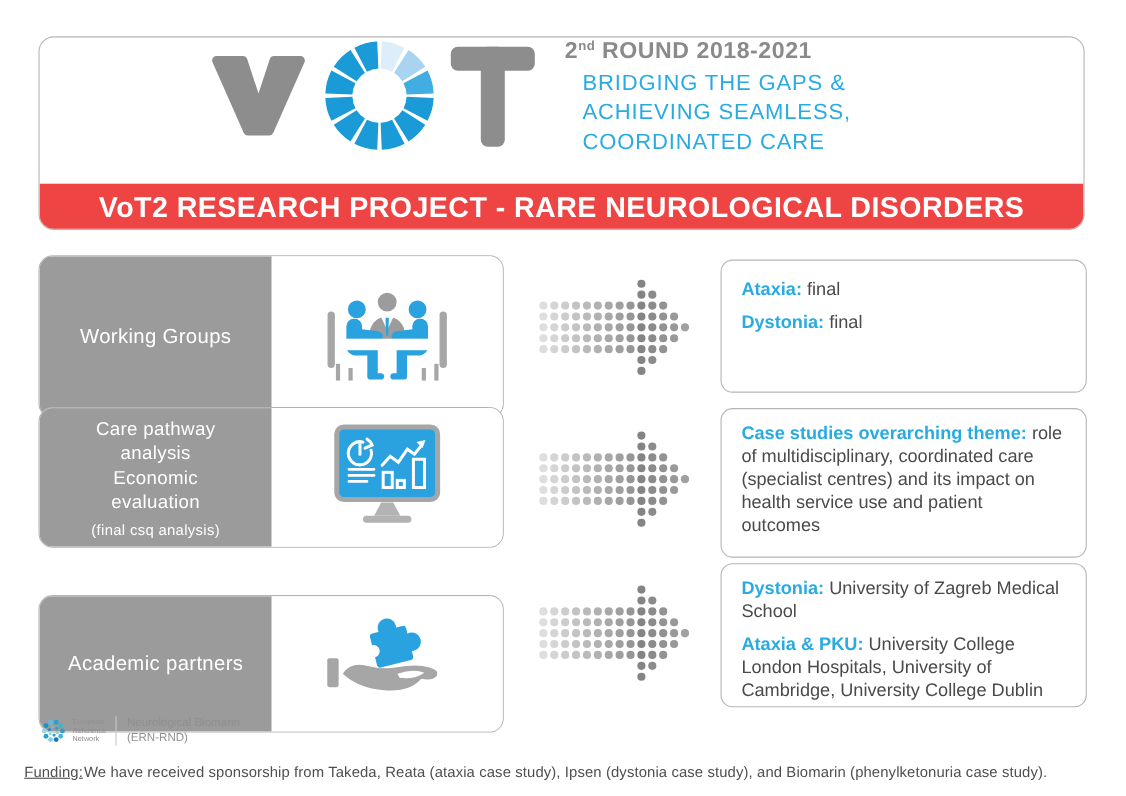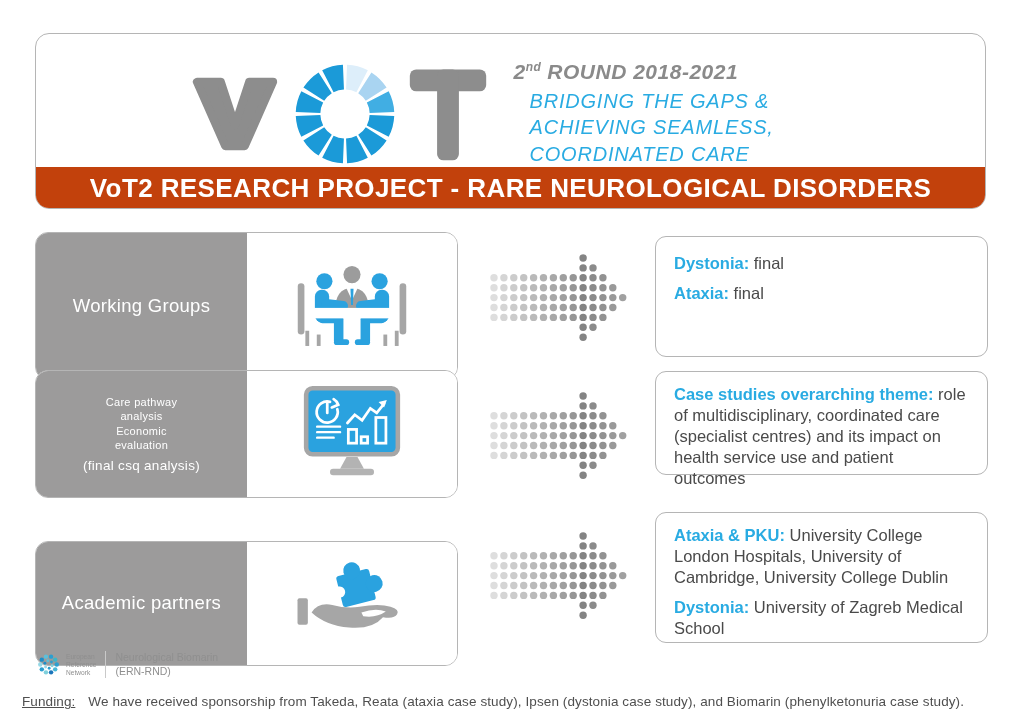--- a/index.html
+++ b/index.html
@@ -2,29 +2,29 @@
 <html><head>
 <meta charset="utf-8">
 <style>
   html,body{margin:0;padding:0;background:#fff;}
   .canvas{position:relative;width:1024px;height:724px;background:#fff;overflow:hidden;
           font-family:"Liberation Sans",sans-serif;color:#4a4a4a;}
   
   .header-box{position:absolute;left:35px;top:33px;width:951px;height:176px;
               border:1.5px solid #b5b5b5;border-radius:14px;overflow:hidden;background:#fff;
               box-sizing:border-box;}
-  .logo-area{height:133px;display:flex;align-items:flex-end;justify-content:center;font-style:italic;}
+  .logo-area{height:133px;display:flex;align-items:flex-start;justify-content:center;}
   .logo-group{display:flex;align-items:center;gap:10px;}
   .round-block{margin-left:26px;width:320px;}
   .round-line{font-size:21px;font-weight:bold;color:#8a8a8a;letter-spacing:.5px;}
   .round-line sup{font-size:12px;}
   .round-rest{margin-left:6px;}
   .tagline{margin-top:4px;font-size:20px;color:#29abe2;letter-spacing:.8px;line-height:1.32;
            white-space:pre-line;font-weight:500;margin-left:16px;}
-  .banner{height:43px;background:#c2410c;display:flex;align-items:center;justify-content:center;}
+  .banner{height:43px;background:#ef4444;display:flex;align-items:center;justify-content:center;}
   .banner-text{color:#fff;font-size:26px;font-weight:bold;letter-spacing:.4px;}
   
   .row-block{position:absolute;left:35px;width:423px;border:1.5px solid #b5b5b5;border-radius:13px;
              overflow:hidden;display:flex;background:#fff;box-sizing:border-box;}
   .row-label{width:211px;background:#9c9b9b;color:#fff;display:flex;flex-direction:column;
              align-items:center;justify-content:center;text-align:center;padding:0 12px;box-sizing:border-box;}
   .row-label .lbl{font-size:18.5px;line-height:1.3;white-space:pre-line;letter-spacing:.3px;}
   .row-label .sub{font-size:13.5px;margin-top:6px;letter-spacing:.3px;}
   .row-label .sub:empty{display:none;}
   .row-icon{flex:1;display:flex;align-items:center;justify-content:center;background:#fff;}
@@ -36,21 +36,21 @@
   .info-box .para{margin:0 0 9px 0;font-size:16.5px;line-height:1.28;color:#4a4a4a;}
   .info-box .para:last-child{margin-bottom:0;}
   .info-box .cy{color:#29abe2;font-weight:bold;}
   
   .ern{position:absolute;left:36px;top:651px;display:flex;align-items:center;}
   .ern-caption{margin-left:5px;font-size:6.6px;line-height:1.2;color:#8f8f8f;white-space:pre-line;}
   .ern-divider{width:1px;height:27px;background:#c9c9c9;margin:0 9px;}
   .ern-name{font-size:10.5px;line-height:1.3;color:#8f8f8f;}
   .funding{position:absolute;left:22px;top:694px;width:992px;font-size:13.5px;color:#4f4f4f;
            letter-spacing:.1px;}
-  .funding-label{text-decoration:underline;margin-right:13px;text-align:right;}
+  .funding-label{text-decoration:underline;margin-right:1px;text-align:right;}
 </style>
 </head>
 <body>
 
 <div class="canvas">
 
   <div class="header-box">
     <div class="logo-area">
       <div class="logo-group">
         <svg width="94" height="98" viewBox="0 0 126 106">
@@ -197,28 +197,28 @@
         <circle cx="114.9" cy="55.5" r="3.7" fill="rgb(146,146,146)"></circle>
         <circle cx="114.9" cy="65.4" r="3.7" fill="rgb(146,146,146)"></circle>
         <circle cx="124.8" cy="35.7" r="3.7" fill="rgb(153,153,153)"></circle>
         <circle cx="124.8" cy="45.6" r="3.7" fill="rgb(153,153,153)"></circle>
         <circle cx="124.8" cy="55.5" r="3.7" fill="rgb(153,153,153)"></circle>
         <circle cx="134.7" cy="45.6" r="3.7" fill="rgb(160,160,160)"></circle>
       </svg>
   </div>
   <div class="info-box" style="top:236px;height:121px;padding-top:16px;">
     <div>
+        <p class="para"><strong class="cy">Ataxia:</strong> final</p>
         <p class="para"><strong class="cy">Dystonia:</strong> final</p>
-        <p class="para"><strong class="cy">Ataxia:</strong> final</p>
       </div>
   </div>
 
   <div class="row-block" style="top:370px;height:128px;">
     <div class="row-label">
-      <div class="lbl" style="font-size:11px;">Care pathway
+      <div class="lbl" style="font-size:17px;">Care pathway
 analysis
 Economic
 evaluation</div>
       <div class="sub">(final csq analysis)</div>
     </div>
     <div class="row-icon">
       <svg width="110" height="104" viewBox="0 0 120 112">
         <rect x="10" y="6" width="100" height="72" rx="7" fill="#2aa2df" stroke="#a6a6a6" stroke-width="5"></rect>
         <path d="M54,81 h12 l7,13 h-26 Z" fill="#b3b3b3"></path>
         <rect x="36" y="94" width="48" height="7" rx="3.5" fill="#b3b3b3"></rect>
@@ -303,21 +303,21 @@
         <circle cx="114.9" cy="35.7" r="3.7" fill="rgb(146,146,146)"></circle>
         <circle cx="114.9" cy="45.6" r="3.7" fill="rgb(146,146,146)"></circle>
         <circle cx="114.9" cy="55.5" r="3.7" fill="rgb(146,146,146)"></circle>
         <circle cx="114.9" cy="65.4" r="3.7" fill="rgb(146,146,146)"></circle>
         <circle cx="124.8" cy="35.7" r="3.7" fill="rgb(153,153,153)"></circle>
         <circle cx="124.8" cy="45.6" r="3.7" fill="rgb(153,153,153)"></circle>
         <circle cx="124.8" cy="55.5" r="3.7" fill="rgb(153,153,153)"></circle>
         <circle cx="134.7" cy="45.6" r="3.7" fill="rgb(160,160,160)"></circle>
       </svg>
   </div>
-  <div class="info-box" style="top:371px;height:104px;">
+  <div class="info-box" style="top:371px;height:136px;">
     <div>
         <p class="para"><strong class="cy">Case studies overarching theme:</strong> role of multidisciplinary, coordinated care (specialist centres) and its impact on health service use and patient outcomes</p>
       </div>
   </div>
 
   <div class="row-block" style="top:541px;height:125px;">
     <div class="row-label">
       <div class="lbl">Academic partners</div>
 
     </div>
@@ -404,22 +404,22 @@
         <circle cx="114.9" cy="55.5" r="3.7" fill="rgb(146,146,146)"></circle>
         <circle cx="114.9" cy="65.4" r="3.7" fill="rgb(146,146,146)"></circle>
         <circle cx="124.8" cy="35.7" r="3.7" fill="rgb(153,153,153)"></circle>
         <circle cx="124.8" cy="45.6" r="3.7" fill="rgb(153,153,153)"></circle>
         <circle cx="124.8" cy="55.5" r="3.7" fill="rgb(153,153,153)"></circle>
         <circle cx="134.7" cy="45.6" r="3.7" fill="rgb(160,160,160)"></circle>
       </svg>
   </div>
   <div class="info-box" style="top:512px;height:131px;">
     <div>
+        <p class="para"><strong class="cy">Dystonia:</strong> University of Zagreb Medical School</p>
         <p class="para"><strong class="cy">Ataxia &amp; PKU:</strong> University College London Hospitals, University of Cambridge, University College Dublin</p>
-        <p class="para"><strong class="cy">Dystonia:</strong> University of Zagreb Medical School</p>
       </div>
   </div>
 
   <div class="ern">
     <svg id="ern-rosette" width="25" height="25" viewBox="0 0 26 26">
         <circle cx="21.6" cy="13" r="2.3" fill="#2b9fd0"></circle>
         <circle cx="19.95754615162455" cy="18.05495316971527" r="2.3" fill="#49b8d8"></circle>
         <circle cx="15.657546151624548" cy="21.17908604013832" r="2.3" fill="#1b75bb"></circle>
         <circle cx="10.342453848375452" cy="21.179086040138323" r="2.3" fill="#7fd0dc"></circle>
         <circle cx="6.0424538483754535" cy="18.05495316971527" r="2.3" fill="#2b9fd0"></circle>

